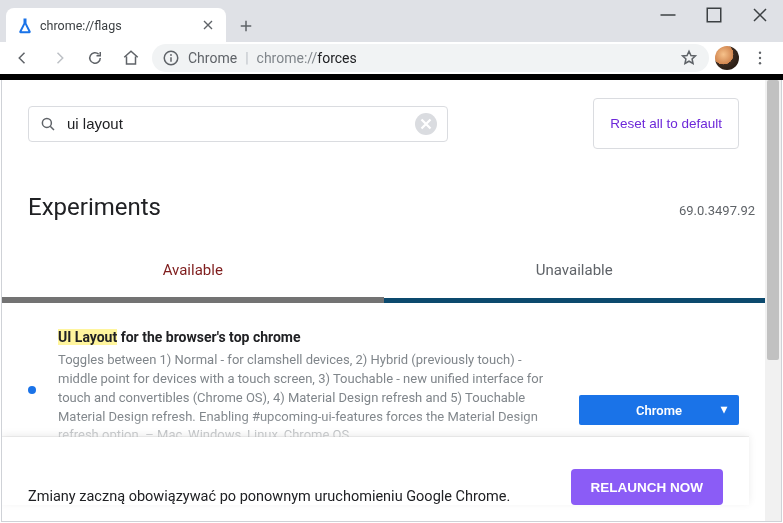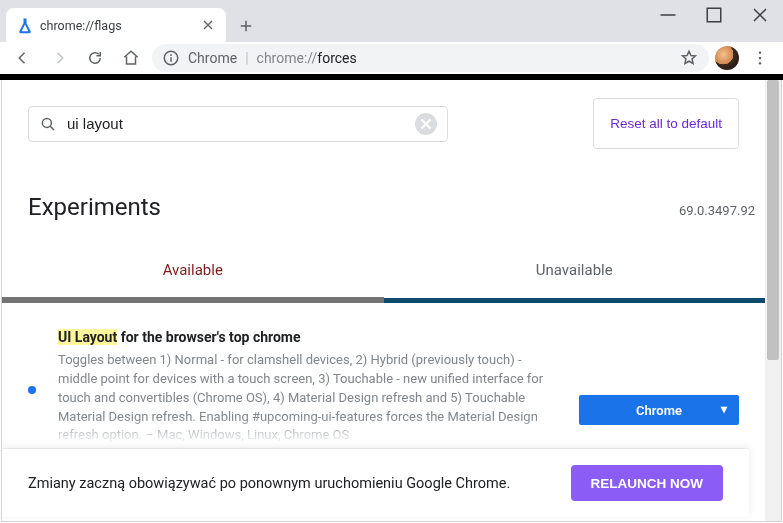--- a/index.html
+++ b/index.html
@@ -226,23 +226,23 @@
       display: flex; align-items: center; justify-content: center;
       position: relative; cursor: pointer; border-radius: 2px;
     }
     .flag-select .select::after {
       content: "▾"; position: absolute; right: 12px; top: 50%; transform: translateY(-55%);
       font-size: 12px;
     }
 
     
     .relaunch-bar {
-      position: absolute; left: 0; right: 16px; bottom: 4px;
+      position: absolute; left: 0; right: 16px; bottom: 16px;
       height: 68px; background: #fff;
-      display: flex; align-items: center;
+      display: flex; align-items: flex-end;
       padding: 0 26px;
       box-shadow: 0 -2px 8px rgba(0,0,0,0.08), 0 -1px 0 rgba(0,0,0,0.05);
     }
     .relaunch-msg { font-size: 14.5px; color: #202124; }
     .relaunch-btn {
       margin-left: auto;
       background: #8b5cf6; color: #fff;
       border: none; border-radius: 4px;
       font-size: 13.5px; font-weight: 600;
       height: 36px; padding: 0 20px; cursor: pointer;

